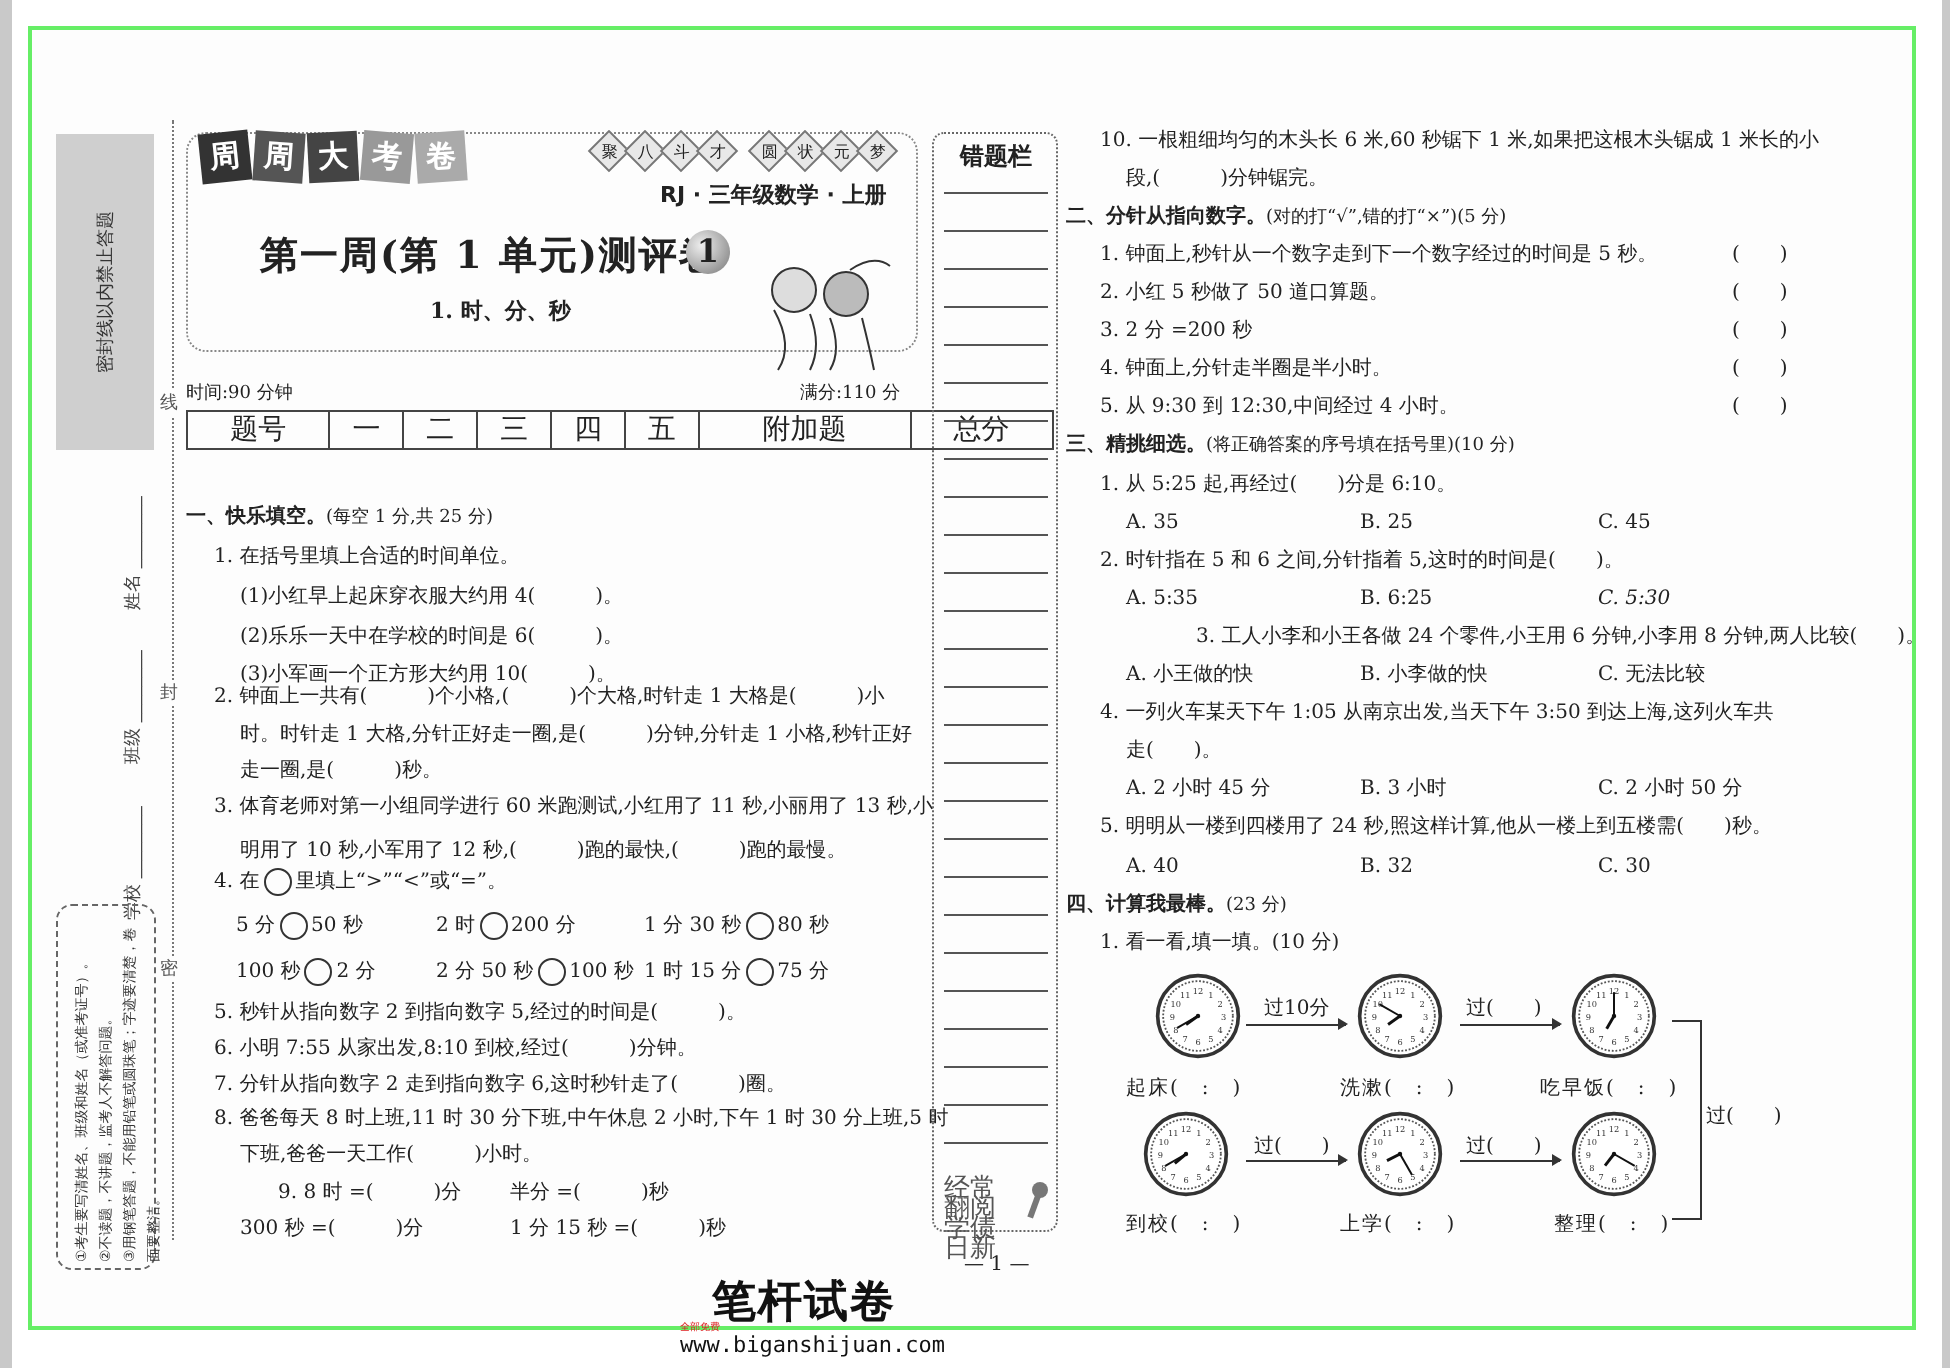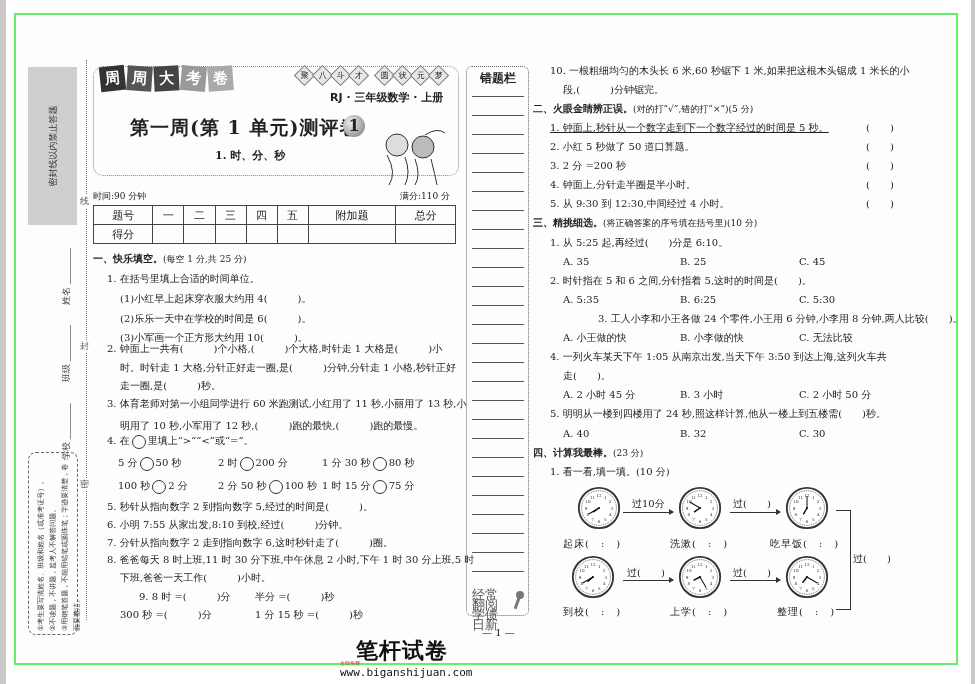--- a/index.html
+++ b/index.html
@@ -32,21 +32,21 @@
   .slogan span b { transform: rotate(-45deg); font-size: 8px; font-weight: normal; }
   .grade { position: absolute; left: 330px; top: 90px; font-family: "DejaVu Sans", sans-serif; font-weight: bold; font-size: 11px; }
   .main-title { position: absolute; left: 130px; top: 115px; font-size: 19px; font-weight: bold; letter-spacing: 1px; }
   .badge-1 { position: absolute; left: 343px; top: 115px; width: 22px; height: 22px; border-radius: 50%; background: radial-gradient(circle at 35% 35%, #eee, #777); font-weight: bold; font-size: 16px; text-align: center; line-height: 22px; }
   .subtitle { position: absolute; left: 215px; top: 148px; font-size: 11px; font-weight: bold; }
   .kids { position: absolute; left: 375px; top: 125px; width: 72px; height: 62px; }
 
   .time { position: absolute; left: 93px; top: 190px; font-size: 9px; }
   .full { position: absolute; left: 400px; top: 190px; font-size: 9px; }
 
-  table.score { position: absolute; left: 93px; top: 205px; width: 363px; border-collapse: collapse; font-size: 11px; }
+  table.score { position: absolute; left: 93px; top: 205px; width: 434px; border-collapse: collapse; font-size: 14px; }
   table.score td { border: 1px solid #444; height: 19px; text-align: center; }
 
   .line { position: absolute; font-size: 10px; white-space: nowrap; line-height: 14px; }
   .sec { font-family: "DejaVu Sans", sans-serif; font-weight: bold; }
   .sec .note { font-family: "DejaVu Serif", serif; font-weight: normal; font-size: 9px; }
   .circ { display: inline-block; width: 14px; height: 14px; border: 1px solid #333; border-radius: 50%; vertical-align: middle; margin: 0 2px; }
 
   
   .err-col { position: absolute; left: 466px; top: 66px; width: 63px; height: 550px; border: 1px dotted #666; border-radius: 6px; }
   .err-title { position: absolute; left: 480px; top: 70px; font-size: 12px; font-weight: bold; font-family: "DejaVu Sans", sans-serif; }
@@ -144,30 +144,20 @@
   <tbody>
       <tr>
     <td>题号</td>
     <td>一</td>
     <td>二</td>
     <td>三</td>
     <td>四</td>
     <td>五</td>
     <td>附加题</td>
     <td>总分</td>
-  </tr>
-  <tr>
-    <td>得分</td>
-    <td></td>
-    <td></td>
-    <td></td>
-    <td></td>
-    <td></td>
-    <td></td>
-    <td></td>
   </tr>
 </tbody>
   </table>
 
 <div class="line sec" style="left:93px; top:252px;"><span>一、快乐填空。</span><span class="note">(每空 1 分,共 25 分)</span></div>
 <div class="line" style="left:107px; top:272px;">1. 在括号里填上合适的时间单位。</div>
 <div class="line" style="left:120px; top:292px;">(1)小红早上起床穿衣服大约用 4(　　　)。</div>
 <div class="line" style="left:120px; top:312px;">(2)乐乐一天中在学校的时间是 6(　　　)。</div>
 <div class="line" style="left:120px; top:331px;">(3)小军画一个正方形大约用 10(　　　)。</div>
 <div class="line" style="left:107px; top:342px;">2. 钟面上一共有(　　　)个小格,(　　　)个大格,时针走 1 大格是(　　　)小</div>
@@ -225,41 +215,41 @@
 <div class="err-foot">经常翻阅 学债日新</div>
 <svg class="key" viewBox="0 0 16 20">
   <circle cx="10" cy="5" r="4" fill="#777"></circle>
     <rect x="6" y="7" width="3" height="12" fill="#777" transform="rotate(20 7 12)"></rect>
 </svg>
 <div class="page-num">— 1 —</div>
 
 <div class="line" style="left:550px; top:64px;">10. 一根粗细均匀的木头长 6 米,60 秒锯下 1 米,如果把这根木头锯成 1 米长的小</div>
 <div class="line" style="left:563px; top:83px;">段,(　　　)分钟锯完。</div>
 
-<div class="line sec" style="left:533px; top:102px;"><span>二、火眼金睛辨正误。</span><span class="note">(对的打“√”,错的打“×”)(5 分)</span></div>
-<div class="line" style="left:550px; top:121px;text-decoration:underline;">1. 钟面上,秒针从一个数字走到下一个数字经过的时间是 5 秒。</div>
+<div class="line sec" style="left:533px; top:102px;"><span>二、分针从指向数字。</span><span class="note">(对的打“√”,错的打“×”)(5 分)</span></div>
+<div class="line" style="left:550px; top:121px;">1. 钟面上,秒针从一个数字走到下一个数字经过的时间是 5 秒。</div>
 <div class="line" style="left:550px; top:140px;">2. 小红 5 秒做了 50 道口算题。</div>
 <div class="line" style="left:550px; top:159px;text-align:center;">3. 2 分 =200 秒</div>
 <div class="line" style="left:550px; top:178px;">4. 钟面上,分针走半圈是半小时。</div>
 <div class="line" style="left:550px; top:197px;">5. 从 9:30 到 12:30,中间经过 4 小时。</div>
 <div class="line" style="left:866px; top:121px;">(　　)</div>
 <div class="line" style="left:866px; top:140px;">(　　)</div>
 <div class="line" style="left:866px; top:159px;">(　　)</div>
 <div class="line" style="left:866px; top:178px;">(　　)</div>
 <div class="line" style="left:866px; top:197px;">(　　)</div>
 
 <div class="line sec" style="left:533px; top:216px;"><span>三、精挑细选。</span><span class="note">(将正确答案的序号填在括号里)(10 分)</span></div>
 <div class="line" style="left:550px; top:236px;">1. 从 5:25 起,再经过(　　)分是 6:10。</div>
 <div class="line" style="left:563px; top:255px;">A. 35</div>
 <div class="line" style="left:680px; top:255px;">B. 25</div>
 <div class="line" style="left:799px; top:255px;">C. 45</div>
 <div class="line" style="left:550px; top:274px;">2. 时针指在 5 和 6 之间,分针指着 5,这时的时间是(　　)。</div>
 <div class="line" style="left:563px; top:293px;">A. 5:35</div>
 <div class="line" style="left:680px; top:293px;">B. 6:25</div>
-<div class="line" style="left:799px; top:293px;">C. 5:30</div>
+<div class="line" style="left:799px; top:293px;font-style:italic;">C. 5:30</div>
 <div class="line" style="left:550px; top:312px;margin-left:48px;">3. 工人小李和小王各做 24 个零件,小王用 6 分钟,小李用 8 分钟,两人比较(　　)。</div>
 <div class="line" style="left:563px; top:331px;">A. 小王做的快</div>
 <div class="line" style="left:680px; top:331px;">B. 小李做的快</div>
 <div class="line" style="left:799px; top:331px;">C. 无法比较</div>
 <div class="line" style="left:550px; top:350px;">4. 一列火车某天下午 1:05 从南京出发,当天下午 3:50 到达上海,这列火车共</div>
 <div class="line" style="left:563px; top:369px;">走(　　)。</div>
 <div class="line" style="left:563px; top:388px;">A. 2 小时 45 分</div>
 <div class="line" style="left:680px; top:388px;">B. 3 小时</div>
 <div class="line" style="left:799px; top:388px;">C. 2 小时 50 分</div>
 <div class="line" style="left:550px; top:407px;">5. 明明从一楼到四楼用了 24 秒,照这样计算,他从一楼上到五楼需(　　)秒。</div>

